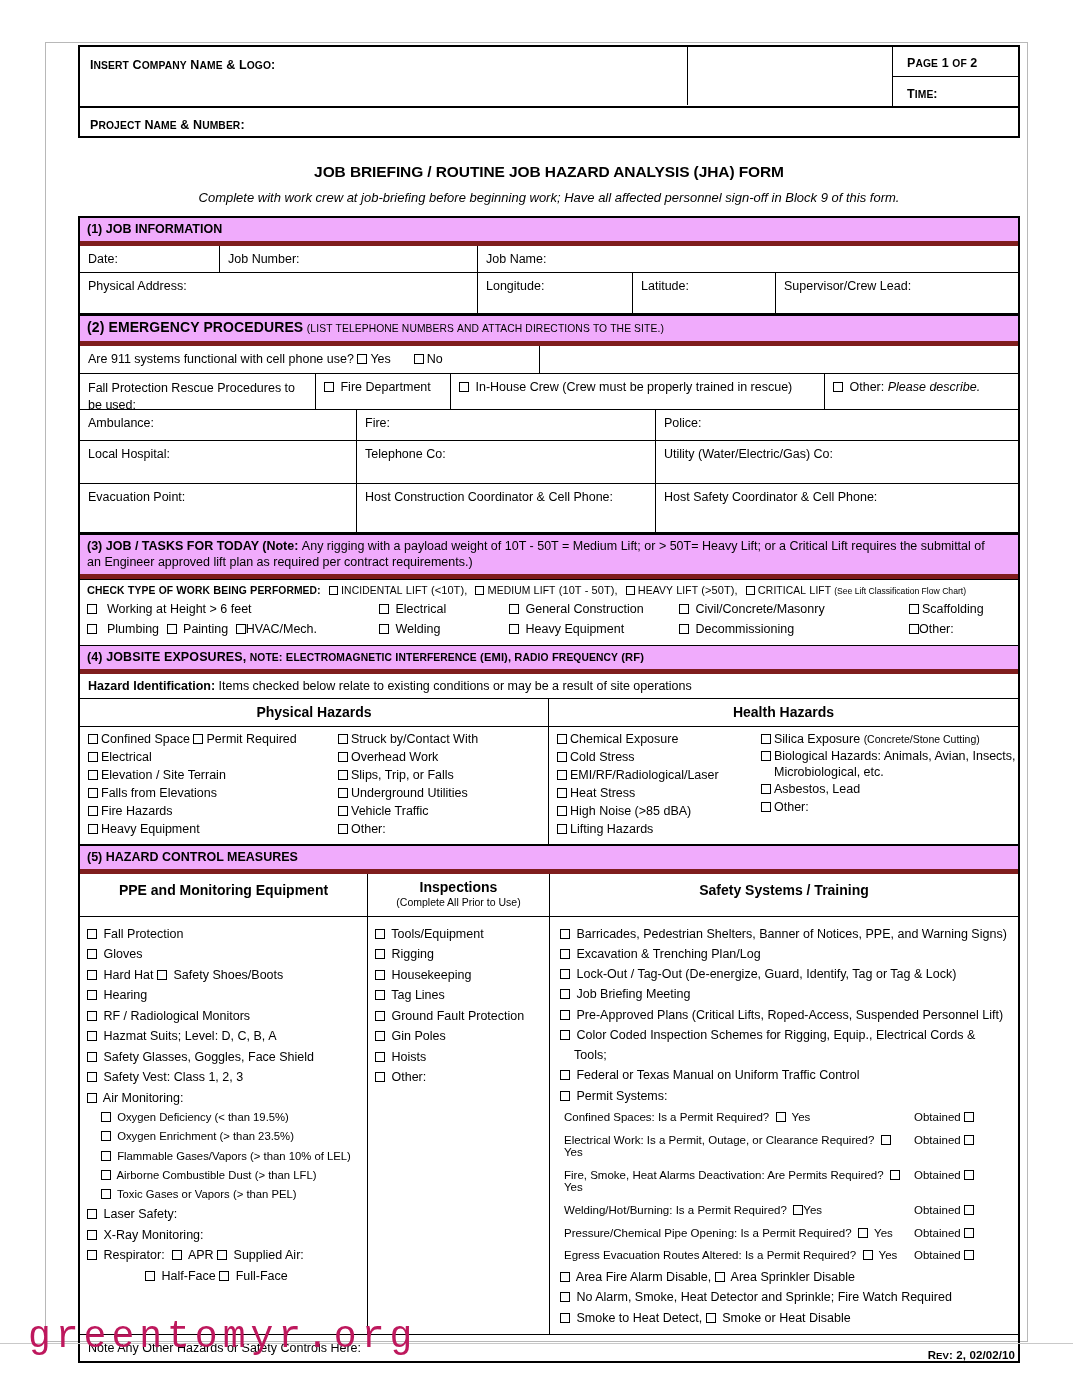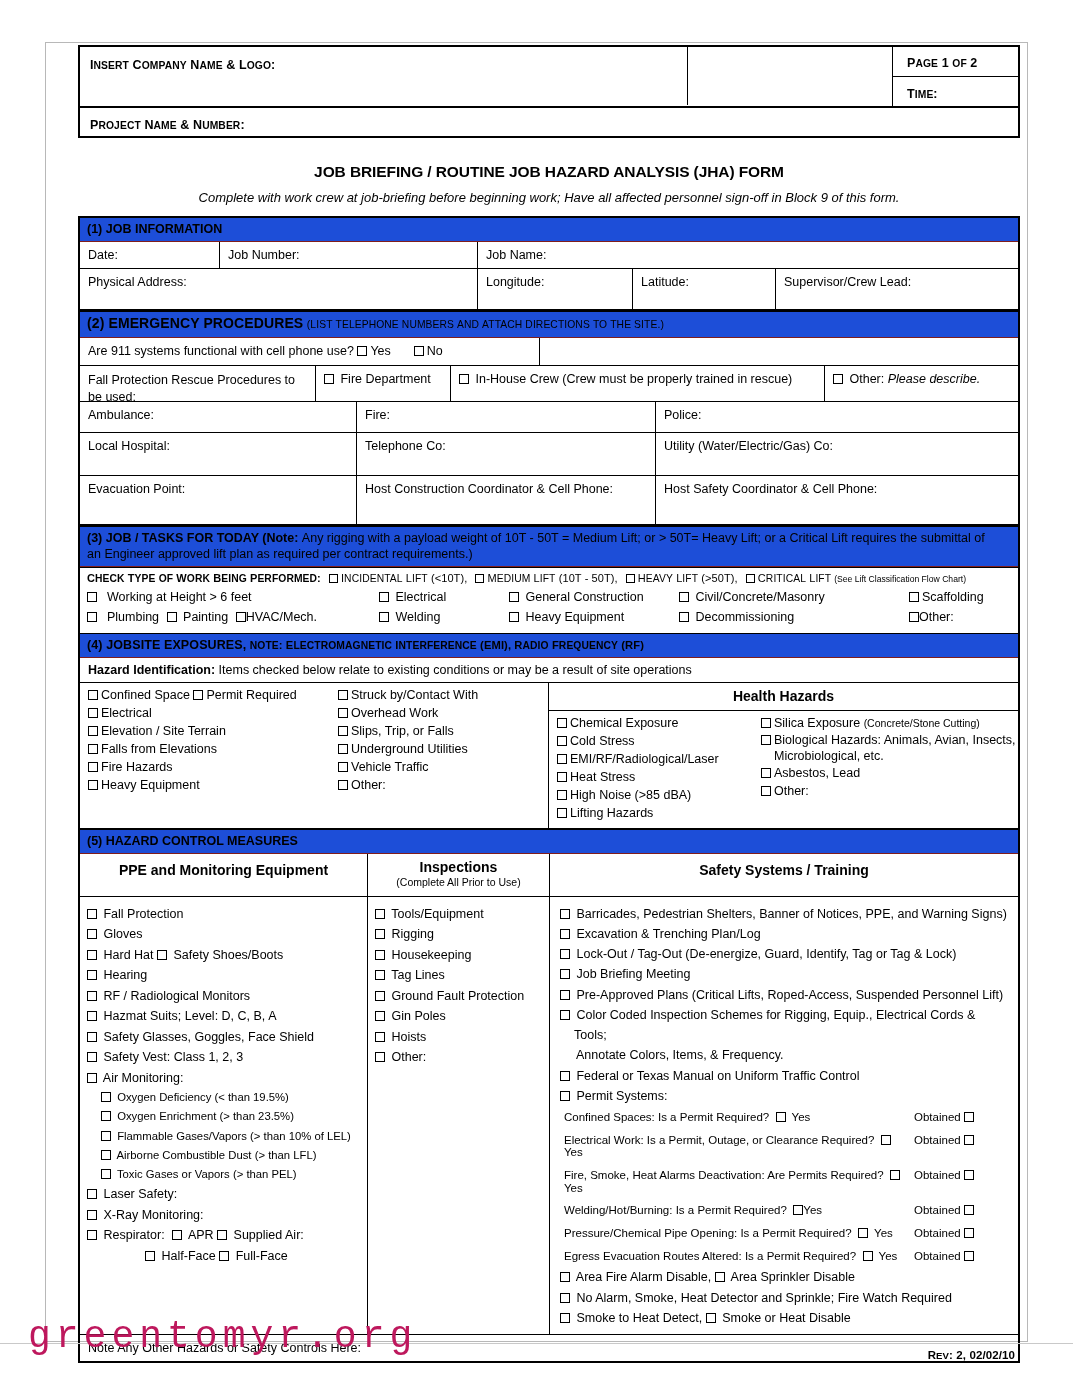--- a/index.html
+++ b/index.html
@@ -99,22 +99,22 @@
     margin-top: 9px;
     margin-bottom: 11px;
   }
 
   
   .tbl {
     border: 2px solid #000;
     box-sizing: border-box;
   }
   .sec-head {
-    background: #1d4ed8;
-    border-bottom: 1px solid #7f1d1d;
+    background: #f0abfc;
+    border-bottom: 5px solid #7f1d1d;
     padding: 3px 17px 4px 7px;
     font-weight: bold;
     font-size: 12.5px;
     line-height: 1.28;
   }
   .sec-head .reg { font-weight: normal; }
   .row {
     display: flex;
     border-bottom: 1px solid #000;
   }
@@ -394,20 +394,21 @@
     <div class="sec-head">
       <span class="sc" style="font-size:12.5px;"><span>(</span><span>4</span><span>)</span><span> </span><span>J</span><span>O</span><span>B</span><span>S</span><span>I</span><span>T</span><span>E</span><span> </span><span>E</span><span>X</span><span>P</span><span>O</span><span>S</span><span>U</span><span>R</span><span>E</span><span>S</span><span>,</span></span>
       <span class="sc" style="font-size:11.2px;"><span class="lc">NOTE</span><span>:</span><span> </span><span>E</span><span class="lc">LECTROMAGNETIC</span><span> </span><span>I</span><span class="lc">NTERFERENCE</span><span> </span><span>(</span><span>E</span><span>M</span><span>I</span><span>)</span><span>,</span><span> </span><span>R</span><span class="lc">ADIO</span><span> </span><span>F</span><span class="lc">REQUENCY</span><span> </span><span> </span><span>(</span><span>R</span><span>F</span><span>)</span></span>
     </div>
     <div class="hz-id">
       <span style="font-weight:bold;">Hazard Identification:</span>
       <span>Items checked below relate to existing conditions or may be a result of site operations</span>
     </div>
     <div class="hz-cols">
       <div class="hz-col left">
+        <div class="hz-title">Physical Hazards</div>
         <div class="hz-body">
           <div class="hz-sub a">
             <div class="hz-line"><span class="cb"></span><span>Confined Space</span> <span class="cb"></span><span>Permit Required</span></div>
             <div class="hz-line"><span class="cb"></span><span>Electrical</span></div>
             <div class="hz-line"><span class="cb"></span><span>Elevation / Site Terrain</span></div>
             <div class="hz-line"><span class="cb"></span><span>Falls from Elevations</span></div>
             <div class="hz-line"><span class="cb"></span><span>Fire Hazards</span></div>
             <div class="hz-line"><span class="cb"></span><span>Heavy Equipment</span></div>
           </div>
           <div class="hz-sub b">
@@ -487,21 +488,20 @@
 
       <div class="s5-c s5-saf">
         <div class="s5-head">Safety Systems / Training</div>
         <div class="s5-body" style="padding-left:10px;padding-right:8px;">
           <div class="saf-line"><span class="cb"></span> <span>Barricades, Pedestrian Shelters, Banner of Notices, PPE, and Warning Signs)</span></div>
           <div class="saf-line"><span class="cb"></span> <span>Excavation &amp; Trenching Plan/Log</span></div>
           <div class="saf-line"><span class="cb"></span> <span>Lock-Out / Tag-Out (De-energize, Guard, Identify, Tag or Tag &amp; Lock)</span></div>
           <div class="saf-line"><span class="cb"></span> <span>Job Briefing Meeting</span></div>
           <div class="saf-line"><span class="cb"></span> <span>Pre-Approved Plans (Critical Lifts, Roped-Access, Suspended Personnel Lift)</span></div>
           <div class="saf-line"><span class="cb"></span> <span>Color Coded Inspection Schemes for Rigging, Equip., Electrical Cords &amp; Tools;</span></div>
-          <div class="saf-line cont">Annotate Colors, Items, &amp; Frequency.</div>
           <div class="saf-line"><span class="cb"></span> <span>Federal or Texas Manual on Uniform Traffic Control</span></div>
           <div class="saf-line"><span class="cb"></span> <span>Permit Systems:</span></div>
 
           <div class="permit-line">
             <span class="q"><span>Confined Spaces:  Is a Permit Required?</span> &nbsp;<span class="cb"></span> <span>Yes</span></span>
             <span class="ob"><span>Obtained</span> <span class="cb"></span></span>
           </div>
           <div class="permit-line">
             <span class="q"><span>Electrical Work: Is a Permit, Outage, or Clearance Required?</span> &nbsp;<span class="cb"></span> <span>Yes</span></span>
             <span class="ob"><span>Obtained</span> <span class="cb"></span></span>

